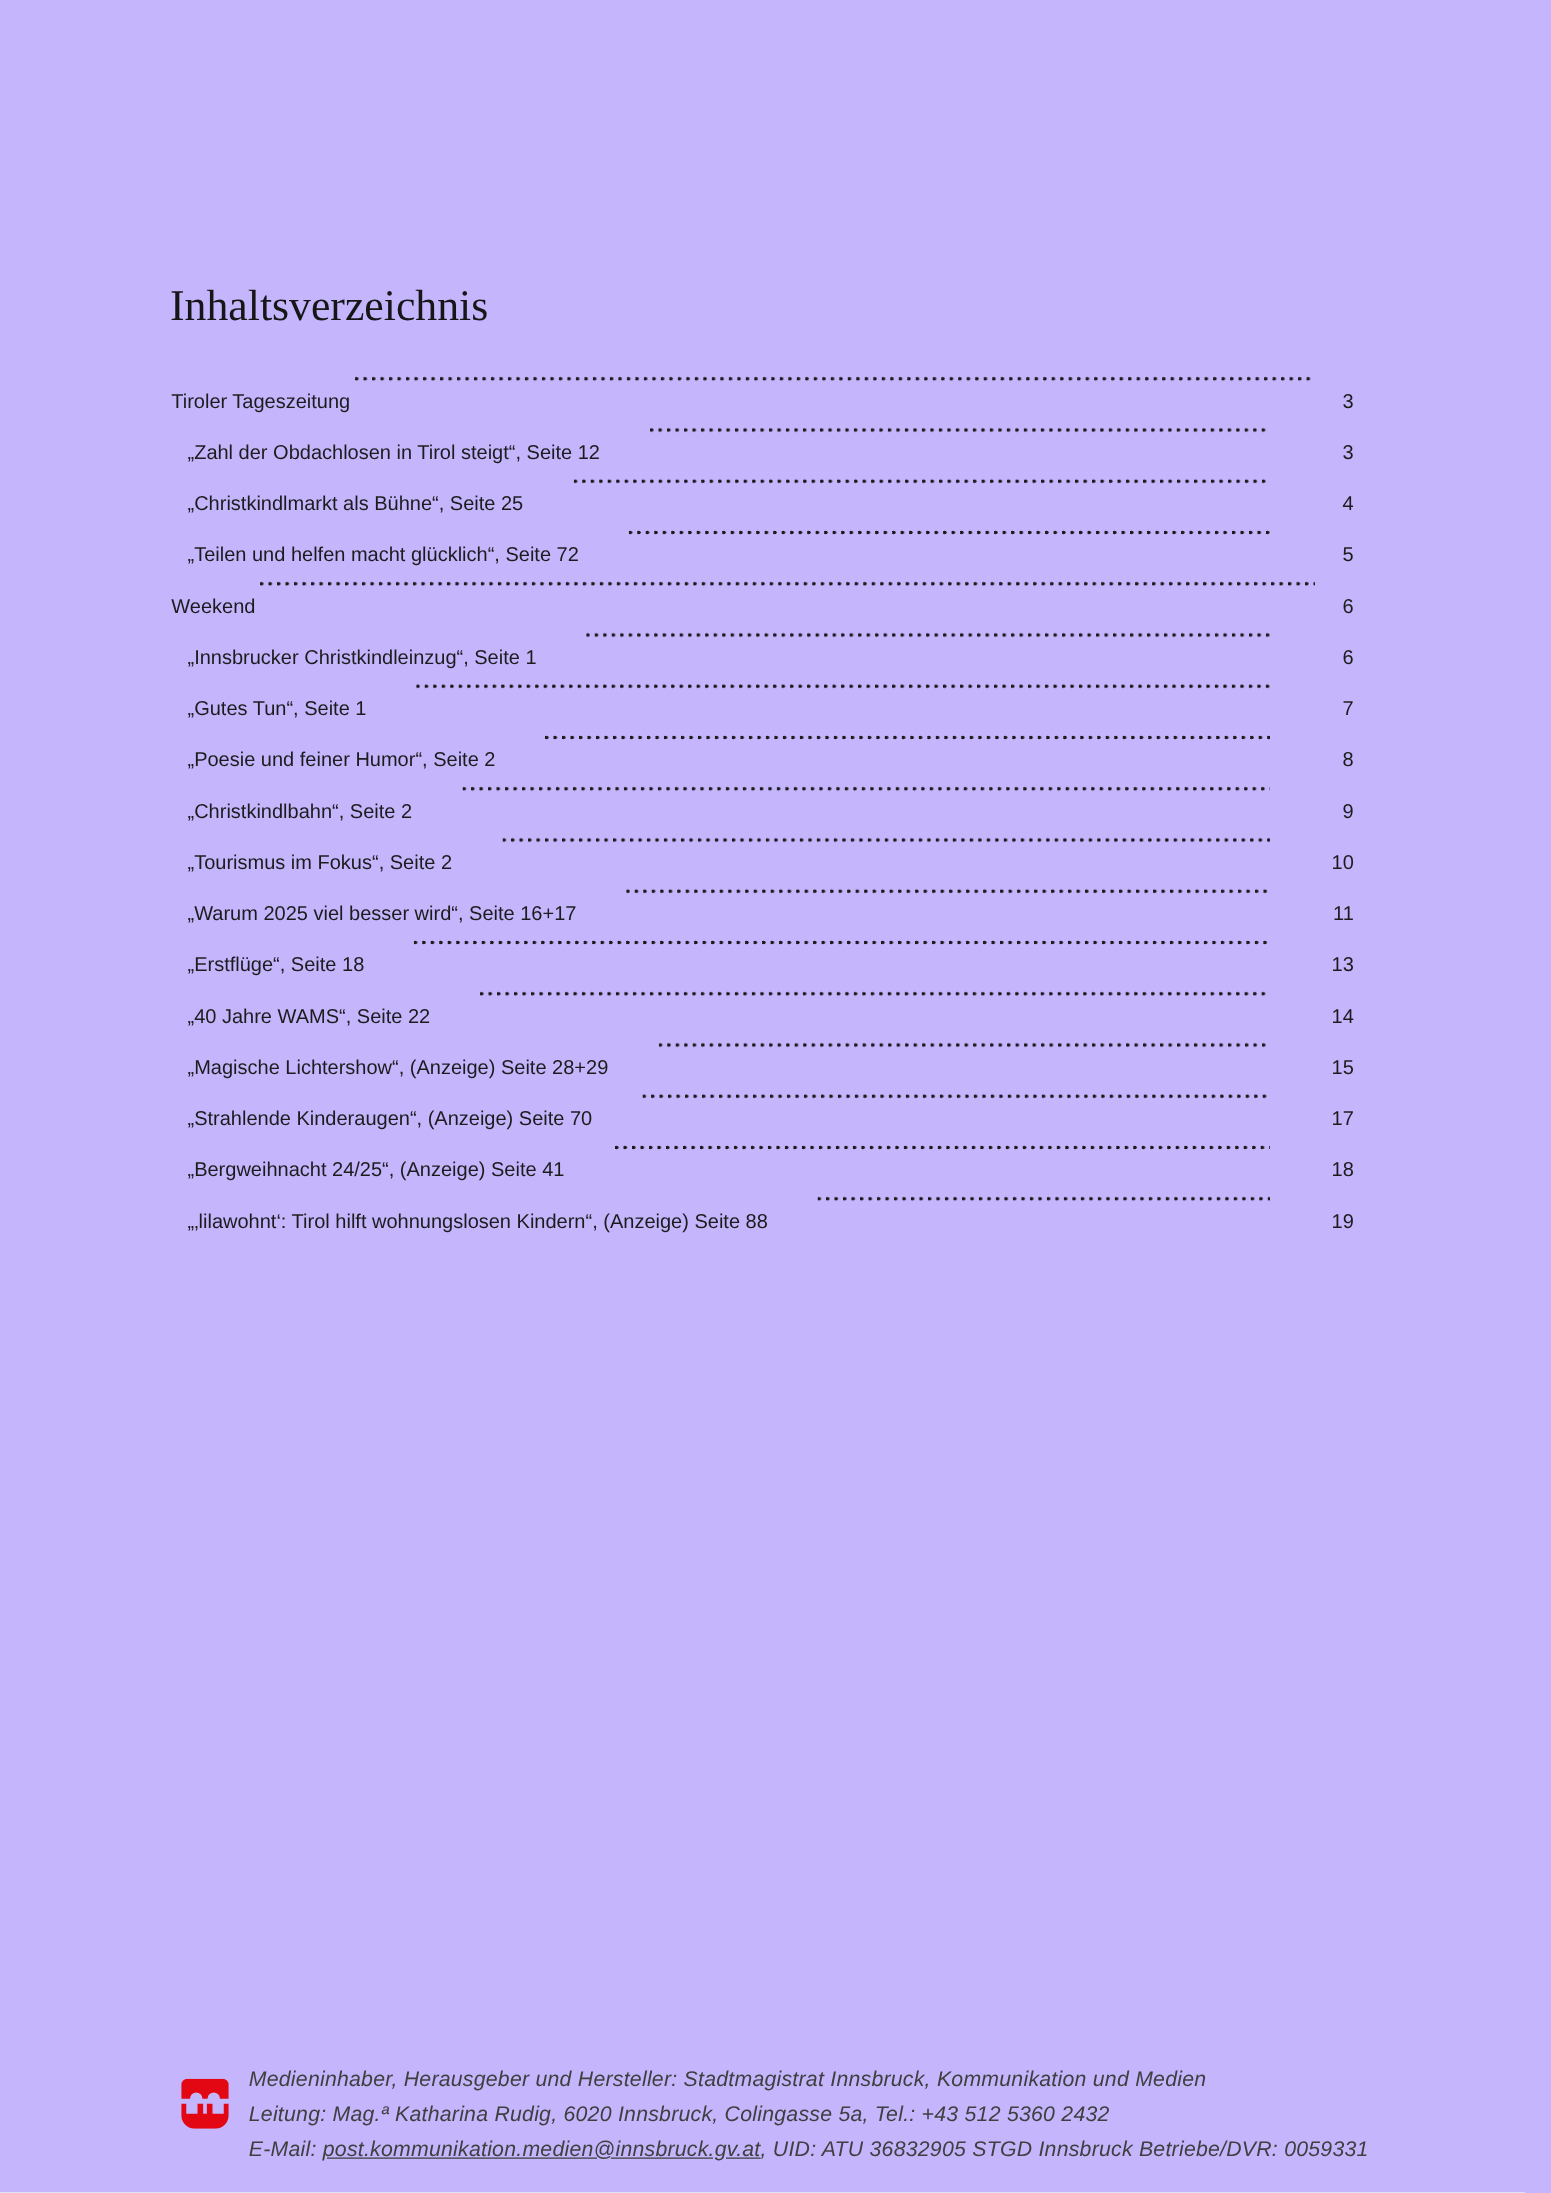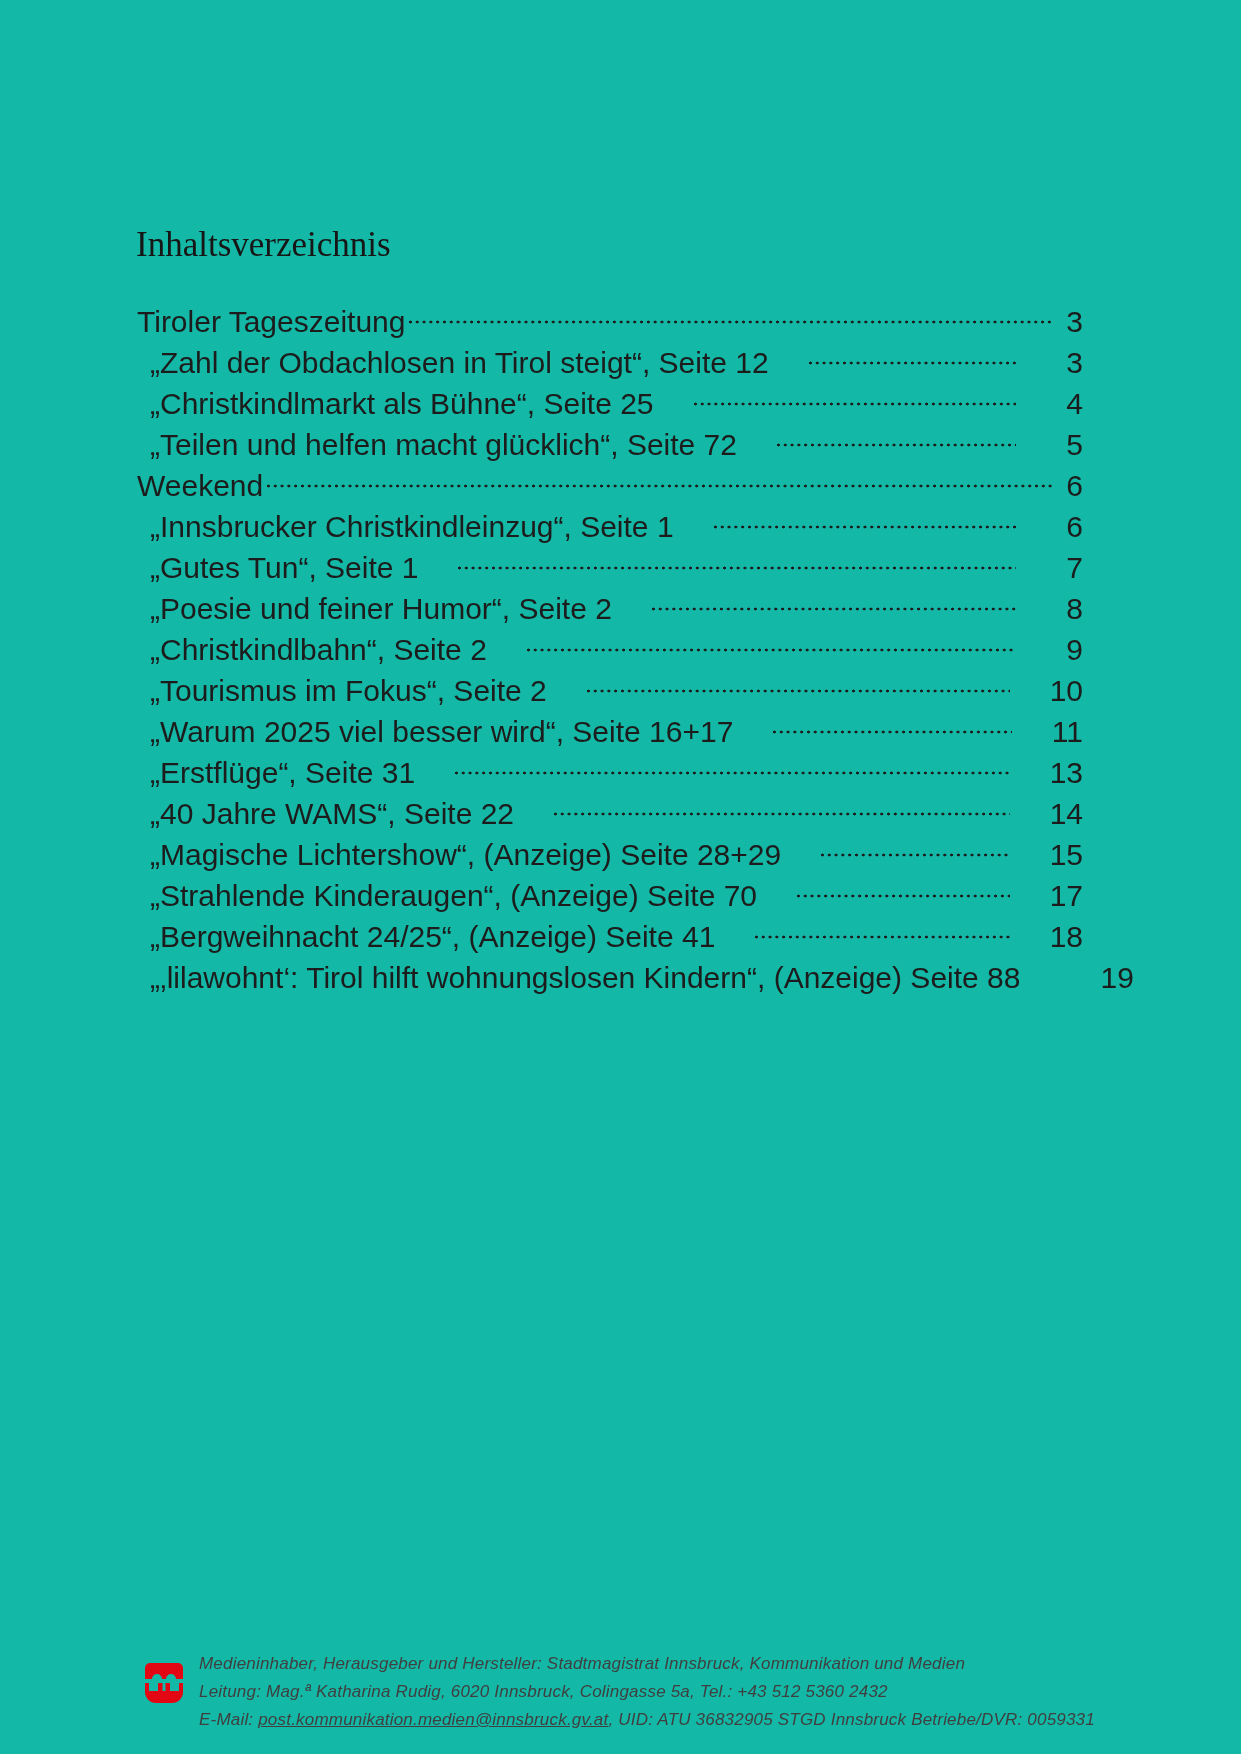--- a/index.html
+++ b/index.html
@@ -1,20 +1,20 @@
 <!DOCTYPE html>
 <html><head>
 <meta charset="utf-8">
 <style>
   html, body { margin: 0; padding: 0; background: #ffffff; }
   .page {
     position: relative;
     width: 1241px;
     height: 1754px;
-    background: #14b8a6;
+    background: #c4b5fd;
     overflow: hidden;
     font-family: "Liberation Sans", sans-serif;
   }
   .doc-title {
     position: absolute;
     left: 136px;
     top: 224px;
     margin: 0;
     font-family: "Liberation Serif", serif;
     font-weight: 400;
@@ -23,24 +23,24 @@
     color: #161616;
   }
   .toc {
     position: absolute;
     left: 137px;
     top: 301px;
     width: 946px;
   }
   .toc-row {
     display: flex;
-    align-items: center;
+    align-items: flex-start;
     height: 41px;
     line-height: 41px;
-    font-size: 30px;
+    font-size: 16px;
     color: #1c1c1c;
     white-space: nowrap;
   }
   .toc-row.lvl2 { padding-left: 13px; gap: 36px; }
   .toc-leader {
     flex: 1 1 auto;
     height: 4px;
     margin: 0 4px 0 4px;
     background-image: radial-gradient(circle at 1.3px 2px, #1c1c1c 1.25px, rgba(0,0,0,0) 1.7px);
     background-repeat: repeat-x;
@@ -132,21 +132,21 @@
       <span>„Tourismus im Fokus“, Seite 2</span>
       <span class="toc-leader"></span>
       <span class="toc-pagenum">10</span>
     </div>
       <div class="toc-row lvl2">
       <span>„Warum 2025 viel besser wird“, Seite 16+17</span>
       <span class="toc-leader"></span>
       <span class="toc-pagenum">11</span>
     </div>
       <div class="toc-row lvl2">
-      <span>„Erstflüge“, Seite 31</span>
+      <span>„Erstflüge“, Seite 18</span>
       <span class="toc-leader"></span>
       <span class="toc-pagenum">13</span>
     </div>
       <div class="toc-row lvl2">
       <span>„40 Jahre WAMS“, Seite 22</span>
       <span class="toc-leader"></span>
       <span class="toc-pagenum">14</span>
     </div>
       <div class="toc-row lvl2">
       <span>„Magische Lichtershow“, (Anzeige) Seite 28+29</span>

